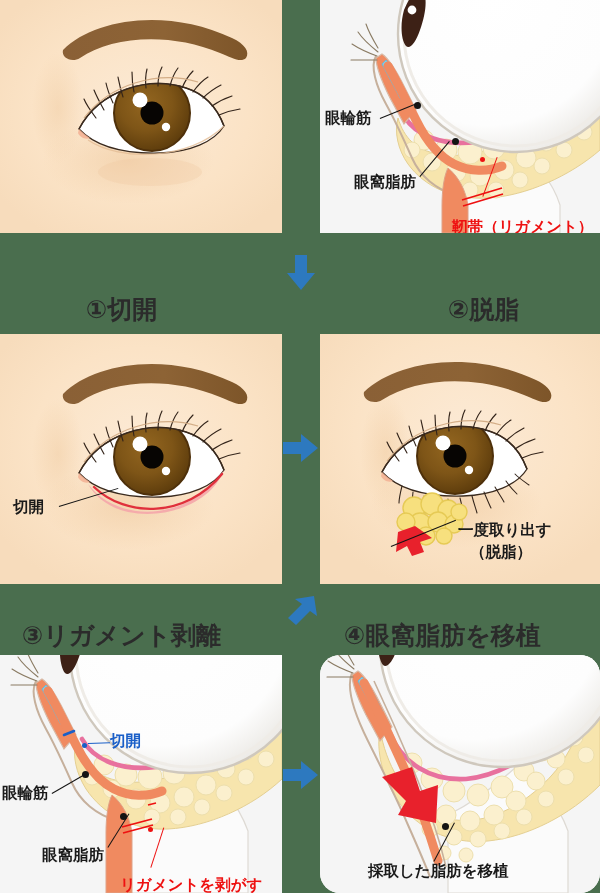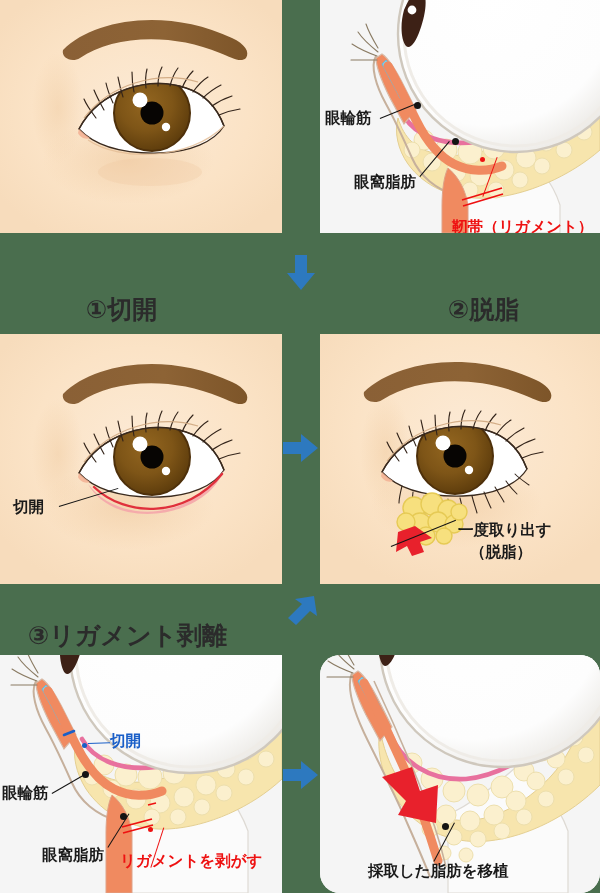--- a/index.html
+++ b/index.html
@@ -379,21 +379,22 @@
     <div class="lab lab-b" style="left:150px;top:210px;">（脱脂）</div>
     <div class="leader" style="left:71px;top:212px;width:70px;transform:rotate(-22deg);"></div>
   </div>
 
   <div style="position:absolute;left:284px;top:594px;width:36px;height:36px;">
     <svg width="36" height="36" viewBox="0 0 36 36">
       <polygon points="30,2 33,22 26,17 12,31 4,24 18,10 11,5" fill="#2d79bf"></polygon>
     </svg>
   </div>
 
-  <div class="step-title" style="left:28px;top:623px;">③リガメント剥離</div>
+  <div class="step-title" style="left:22px;top:623px;">③リガメント剥離</div>
+  <div class="step-title" style="left:344px;top:623px;">④眼窩脂肪を移植</div>
 
   <div class="panel xsec" style="left:0;top:655px;width:282px;height:238px;">
     <svg width="282" height="238" viewBox="0 0 282 238">
       <defs>
         <radialGradient id="g-globe3" cx="38%" cy="34%" r="70%">
           <stop offset="0%" stop-color="#ffffff"></stop>
             <stop offset="78%" stop-color="#fdfdfd"></stop>
             <stop offset="100%" stop-color="#eceae6"></stop>
         </radialGradient>
       </defs>
@@ -469,21 +470,21 @@
     <div class="leader leader-bl" style="left:88px;top:88px;width:22px;transform:rotate(-2deg);"></div>
 
     <div class="lab lab-b" style="left:2px;top:130px;">眼輪筋</div>
     <div class="dot" style="left:82px;top:116px;"></div>
     <div class="leader" style="left:52px;top:138px;width:38px;transform:rotate(-30deg);"></div>
 
     <div class="lab lab-b" style="left:42px;top:192px;">眼窩脂肪</div>
     <div class="dot" style="left:120px;top:158px;"></div>
     <div class="leader" style="left:108px;top:192px;width:40px;transform:rotate(-58deg);"></div>
 
-    <div class="lab lab-r" style="left:120px;top:198px;text-align:right;">リガメントを剥がす</div>
+    <div class="lab lab-r" style="left:120px;top:222px;text-align:right;">リガメントを剥がす</div>
     <div class="dot dot-r" style="left:148px;top:172px;"></div>
     <div class="leader leader-r" style="left:151px;top:212px;width:42px;transform:rotate(-72deg);"></div>
   </div>
 
   <div style="position:absolute;left:283px;top:760px;width:36px;height:30px;">
     <svg width="36" height="30" viewBox="0 0 36 30">
         <polygon points="0,9 18,9 18,1 35,15 18,29 18,21 0,21" fill="#2d79bf"></polygon>
       </svg>
   </div>
 

